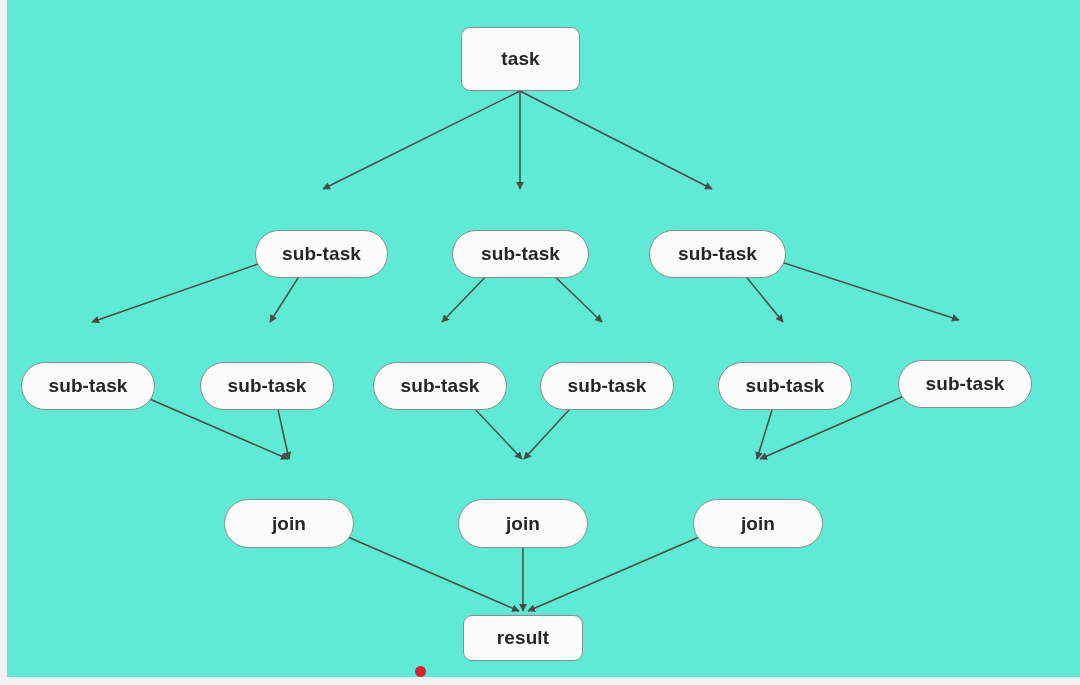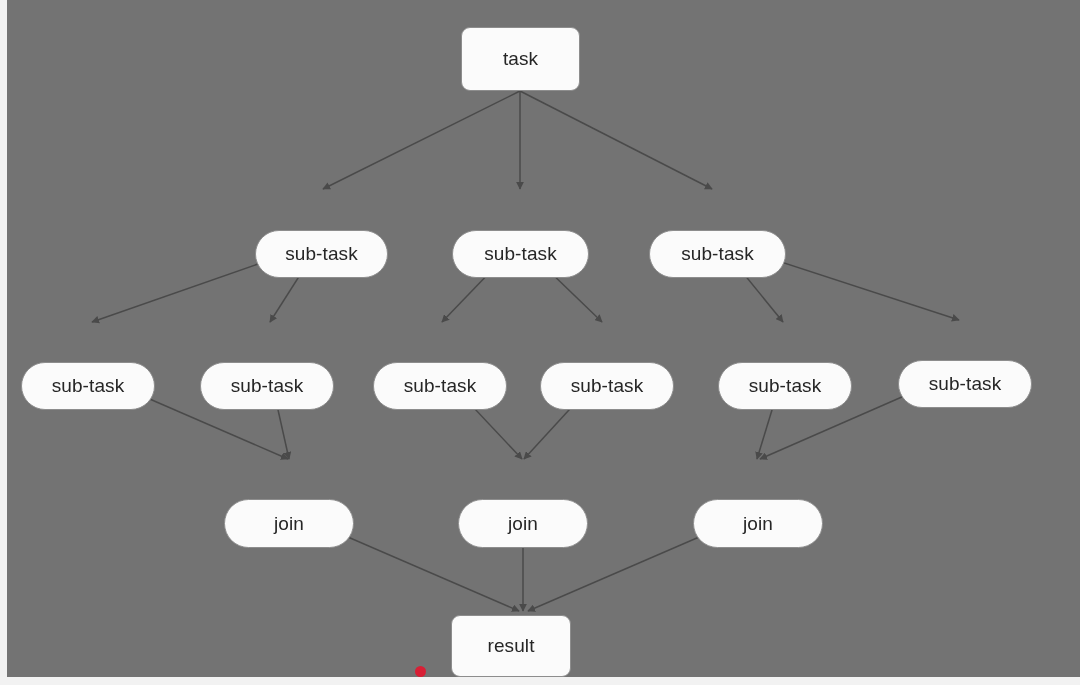--- a/index.html
+++ b/index.html
@@ -52,21 +52,21 @@
     position: absolute;
     width: 11px;
     height: 11px;
     border-radius: 50%;
     background: #d81f35;
   }
 </style>
 </head>
 <body>
 
-<div id="canvas" style="background: #737373;">
+<div id="canvas" style="background: #5eead4; font-weight: bold;">
 
   <div id="left-band"></div>
   <div id="bottom-band"></div>
 
   <svg id="edges" viewBox="0 0 1080 685" xmlns="http://www.w3.org/2000/svg">
     <defs>
       <marker id="arrow" viewBox="0 0 10 10" refX="9" refY="5" markerWidth="5.2" markerHeight="5.2" orient="auto-start-reverse">
         <path d="M 0 0 L 10 5 L 0 10 z" fill="#4a4a4a"></path>
       </marker>
     </defs>
@@ -125,20 +125,20 @@
       </div>
       <div class="node pill" style="left: 224px; top: 463px; width: 130px; height: 49px; background: rgb(251, 251, 251); border-color: rgb(141, 141, 141); color: rgb(38, 38, 38);">
         <span>join</span>
       </div>
       <div class="node pill" style="left: 458px; top: 463px; width: 130px; height: 49px; background: rgb(251, 251, 251); border-color: rgb(141, 141, 141); color: rgb(38, 38, 38);">
         <span>join</span>
       </div>
       <div class="node pill" style="left: 693px; top: 463px; width: 130px; height: 49px; background: rgb(251, 251, 251); border-color: rgb(141, 141, 141); color: rgb(38, 38, 38);">
         <span>join</span>
       </div>
-      <div class="node rect" style="left: 451px; top: 615px; width: 120px; height: 62px; background: rgb(251, 251, 251); border-color: rgb(141, 141, 141); color: rgb(38, 38, 38);">
+      <div class="node rect" style="left: 463px; top: 615px; width: 120px; height: 46px; background: rgb(251, 251, 251); border-color: rgb(141, 141, 141); color: rgb(38, 38, 38);">
         <span>result</span>
       </div>
     </div>
 
   <div class="red-dot" id="red-dot" style="left: 414.5px; top: 665.5px; width: 11px; height: 11px; background: rgb(216, 31, 53);"></div>
 
 </div>
 
 </body></html>

